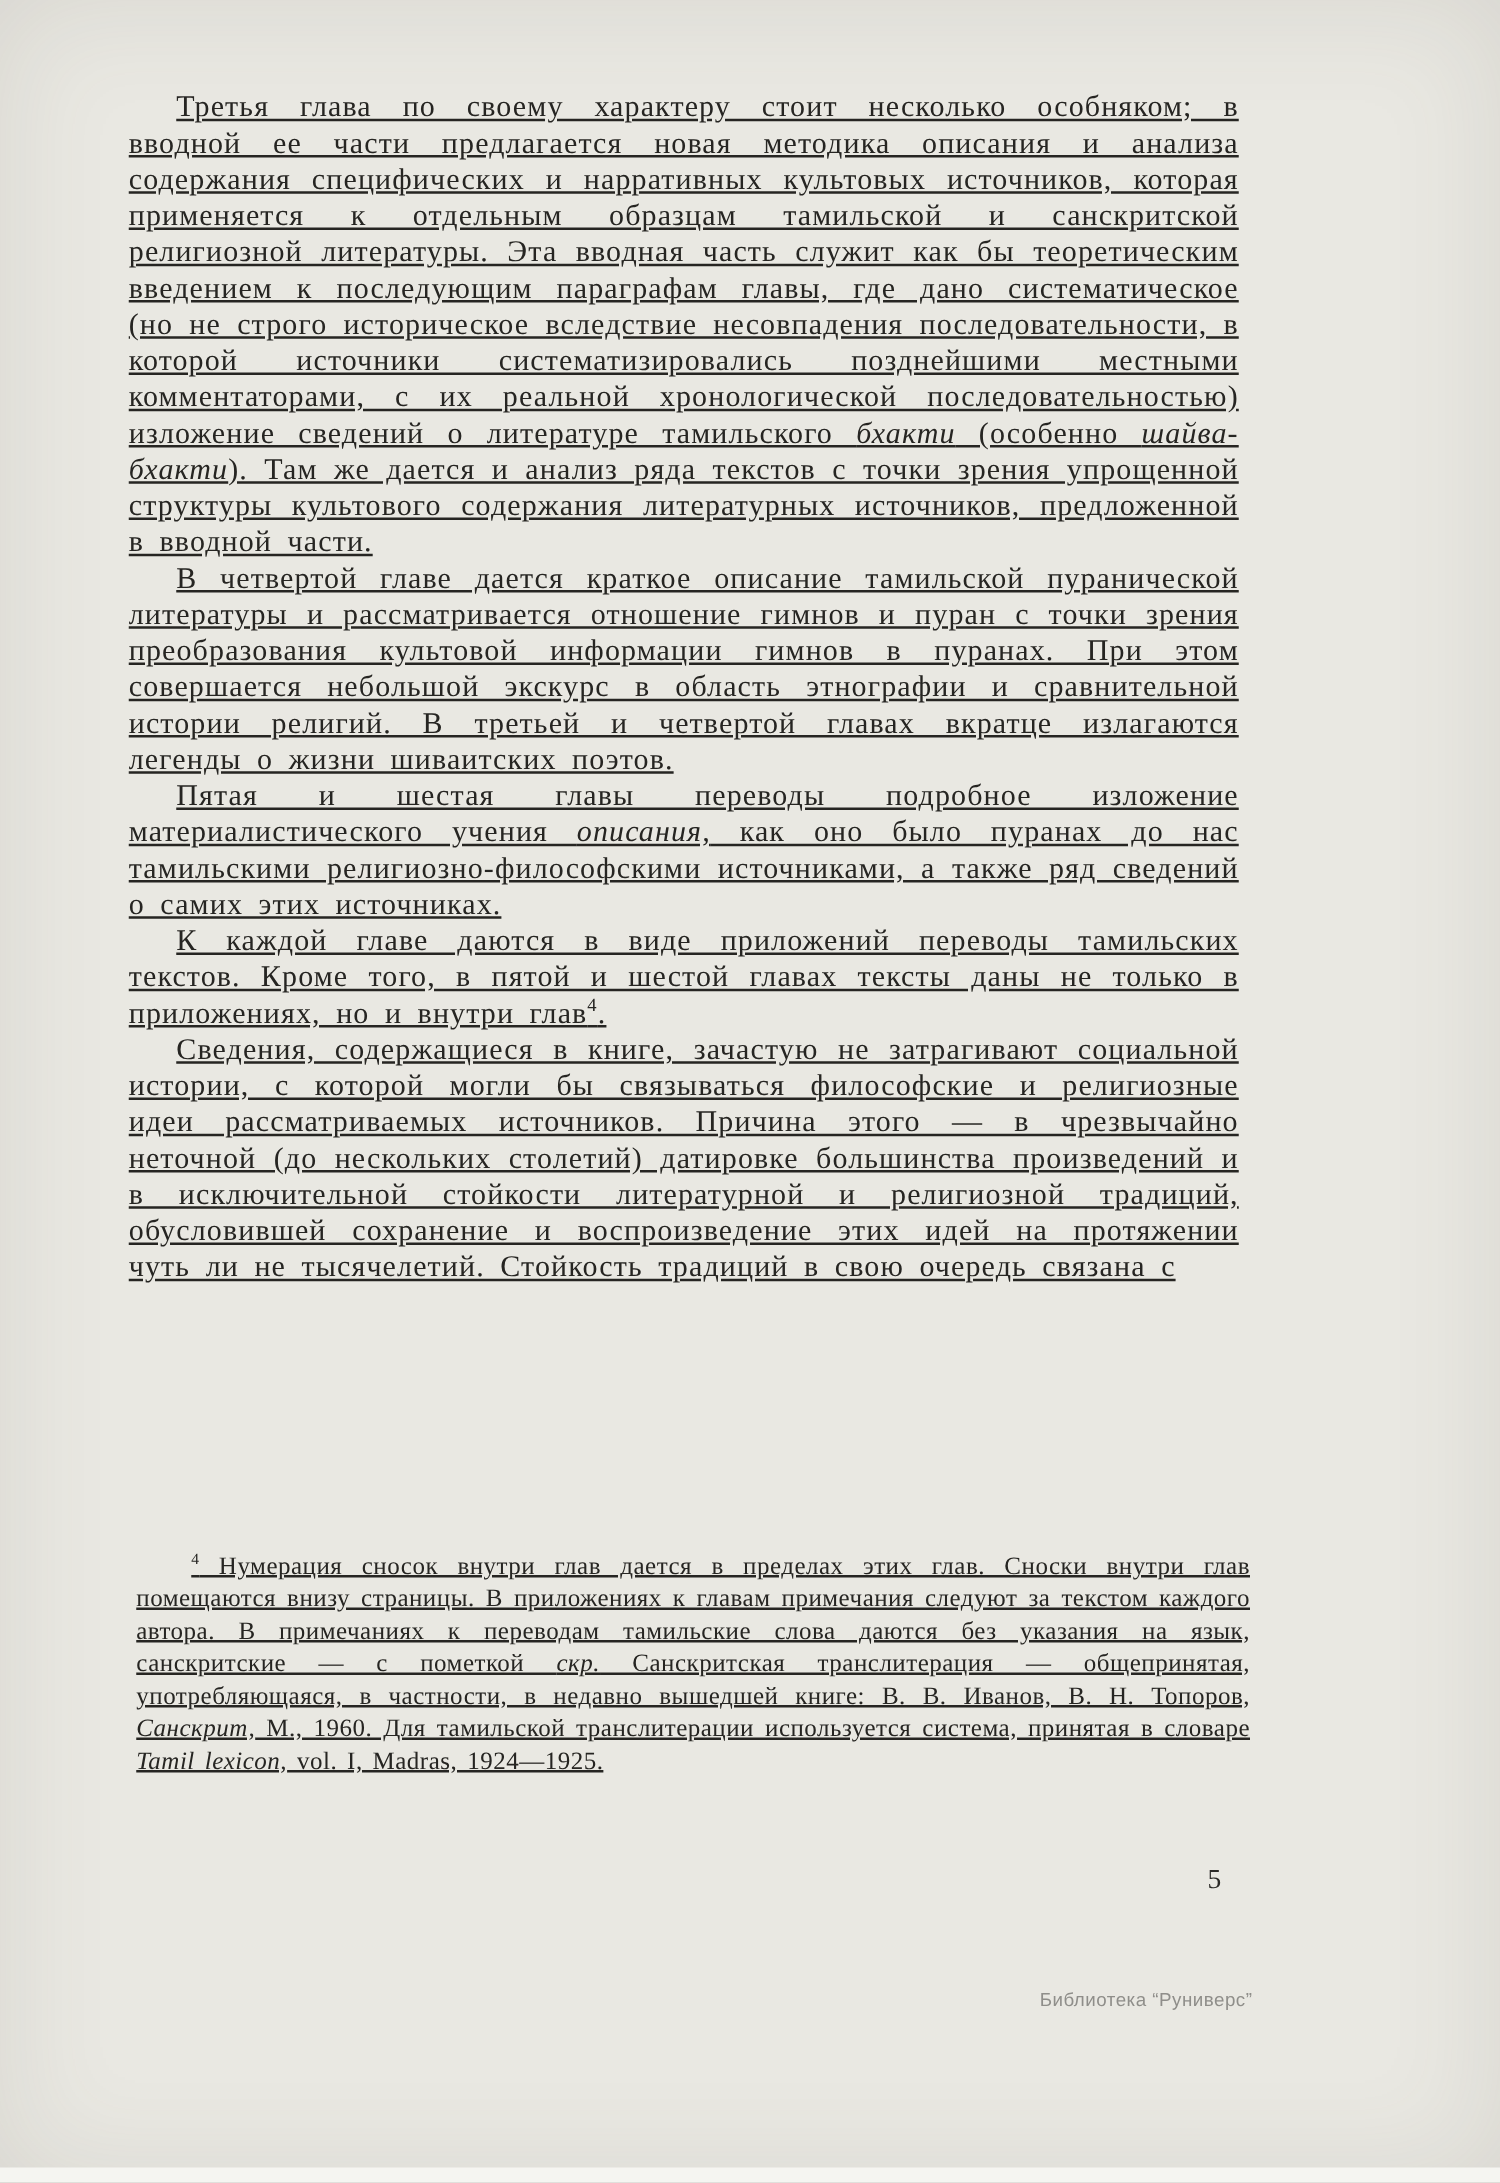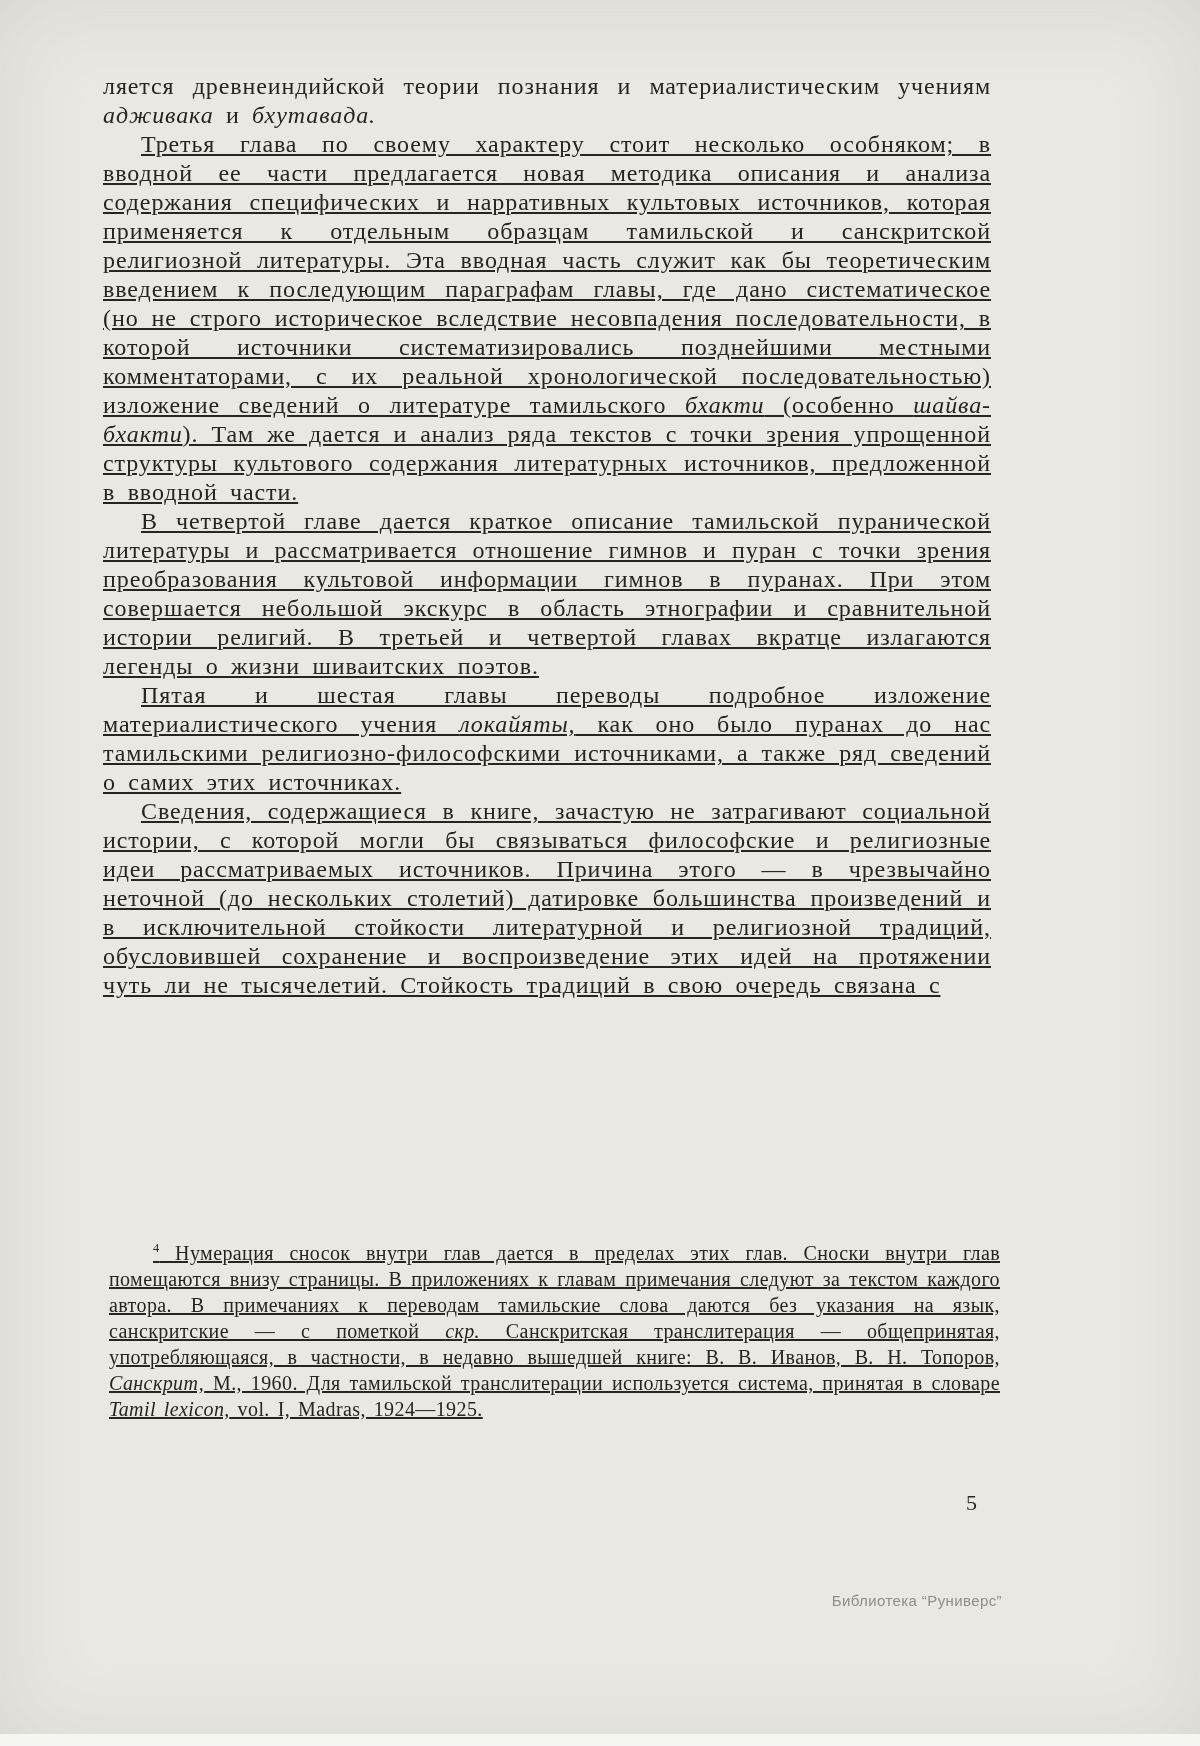--- a/index.html
+++ b/index.html
@@ -73,24 +73,24 @@
     width: 1200px;
     height: 12px;
     background: #f5f5f1;
   }
 </style>
 </head>
 <body>
 
 <div class="page">
   <div class="text-block">
-      <p class="para"><span>ляется древнеиндийской теории познания и материалистическим учениям </span><i>адживака</i><span> и </span><i>бхутавада.</i></p>
       <p class="para indent"><span>Третья глава по своему характеру стоит несколько особняком; в вводной ее части предлагается новая методика описания и анализа содержания специфических и нарративных культовых источников, которая применяется к отдельным образцам тамильской и санскритской религиозной литературы. Эта вводная часть служит как бы теоретическим введением к последующим параграфам главы, где дано систематическое (но не строго историческое вследствие несовпадения последовательности, в которой источники систематизировались позднейшими местными комментаторами, с их реальной хронологической последовательностью) изложение сведений о литературе тамильского </span><i>бхакти</i><span> (особенно </span><i>шайва-бхакти</i><span>). Там же дается и анализ ряда текстов с точки зрения упрощенной структуры культового содержания литературных источников, предложенной в вводной части.</span></p>
       <p class="para indent"><span>В четвертой главе дается краткое описание тамильской пуранической литературы и рассматривается отношение гимнов и пуран с точки зрения преобразования культовой информации гимнов в пуранах. При этом совершается небольшой экскурс в область этнографии и сравнительной истории религий. В третьей и четвертой главах вкратце излагаются легенды о жизни шиваитских поэтов.</span></p>
-      <p class="para indent"><span>Пятая и шестая главы переводы подробное изложение материалистического учения </span><i>локайяты,</i><span> как оно было пуранах до нас тамильскими религиозно-философскими источниками, а также ряд сведений о самих этих источниках.</span></p>
+      <p class="para indent"><span>Пятая и шестая главы переводы подробное изложение материалистического учения </span><i>описания,</i><span> как оно было пуранах до нас тамильскими религиозно-философскими источниками, а также ряд сведений о самих этих источниках.</span></p>
+      <p class="para indent"><span>К каждой главе даются в виде приложений переводы тамильских текстов. Кроме того, в пятой и шестой главах тексты даны не только в приложениях, но и внутри глав</span><sup>4</sup><span>.</span></p>
       <p class="para indent"><span>Сведения, содержащиеся в книге, зачастую не затрагивают социальной истории, с которой могли бы связываться философские и религиозные идеи рассматриваемых источников. Причина этого — в чрезвычайно неточной (до нескольких столетий) датировке большинства произведений и в исключительной стойкости литературной и религиозной традиций, обусловившей сохранение и воспроизведение этих идей на протяжении чуть ли не тысячелетий. Стойкость традиций в свою очередь связана с</span></p>
     </div>
   <div class="footnote">
       <p class="para indent"><sup>4</sup><span> Нумерация сносок внутри глав дается в пределах этих глав. Сноски внутри глав помещаются внизу страницы. В приложениях к главам примечания следуют за текстом каждого автора. В примечаниях к переводам тамильские слова даются без указания на язык, санскритские — с пометкой </span><i>скр.</i><span> Санскритская транслитерация — общепринятая, употребляющаяся, в частности, в недавно вышедшей книге: В. В. Иванов, В. Н. Топоров, </span><i>Санскрит,</i><span> М., 1960. Для тамильской транслитерации используется система, принятая в словаре </span><i>Tamil lexicon,</i><span> vol. I, Madras, 1924—1925.</span></p>
     </div>
   <div class="page-number">5</div>
   <div class="watermark">Библиотека “Руниверс”</div>
   <div class="bottom-edge"></div>
 </div>
 

